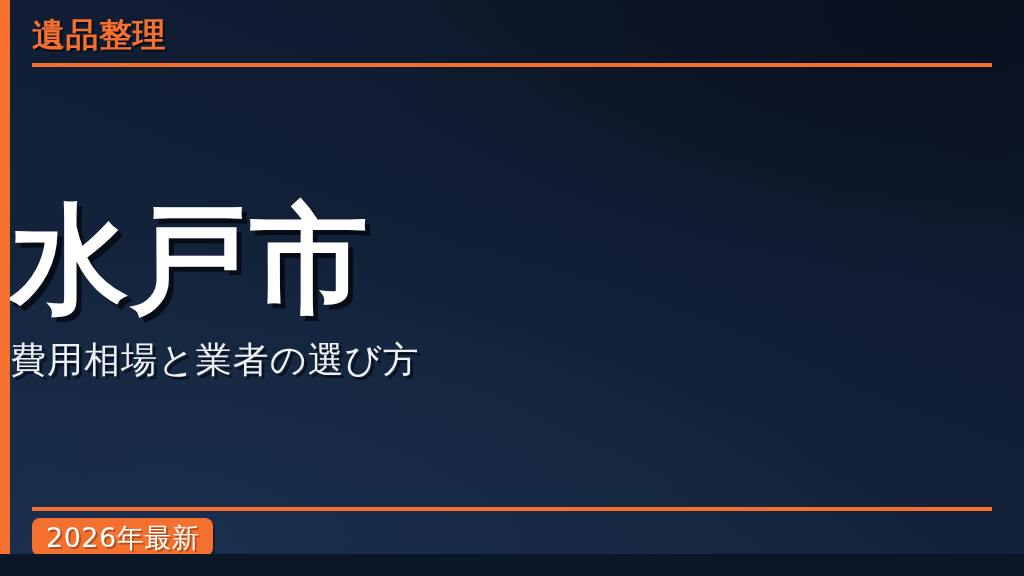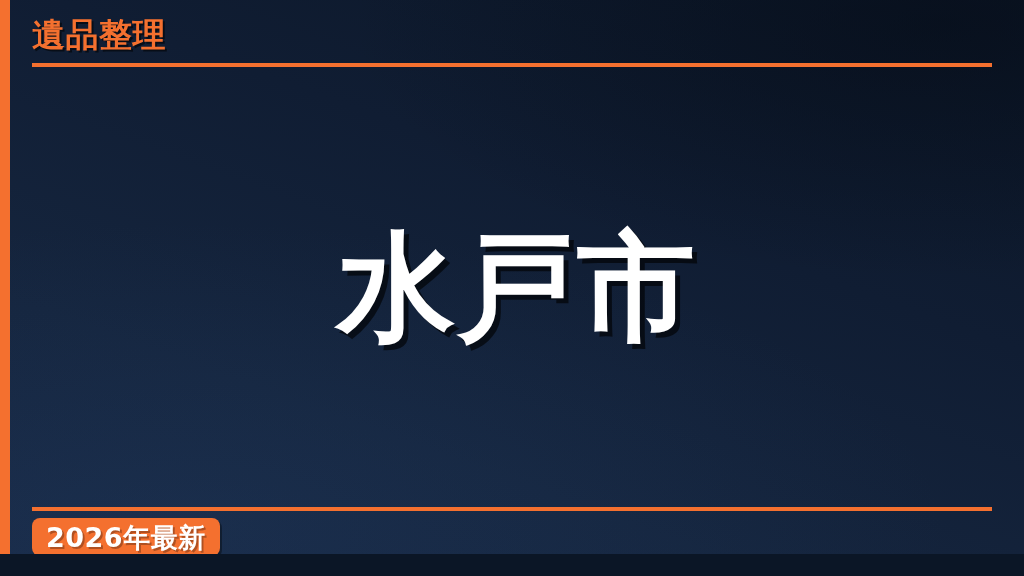--- a/index.html
+++ b/index.html
@@ -75,21 +75,21 @@
 
   
   .center {
     position: absolute;
     left: 10px;
     top: 0;
     width: 1014px;
     height: 576px;
     display: flex;
     flex-direction: column;
-    align-items: center;
+    align-items: flex-start;
     justify-content: center;
     z-index: 2;
   }
 
   .main-title {
     font-size: 118px;
     font-weight: bold;
     line-height: 1.08;
     color: #ffffff;
     letter-spacing: 2px;
@@ -128,21 +128,21 @@
     display: flex;
     align-items: center;
     background: #f4702f;
     border-radius: 8px;
     z-index: 4;
     box-shadow: 2px 2px 0 rgba(0,0,0,0.35);
   }
 
   .badge-label {
     font-size: 27px;
-    font-weight: bold;
+    font-weight: normal;
     line-height: 1;
     color: #ffffff;
     letter-spacing: 0.5px;
     white-space: nowrap;
     text-shadow: 2px 2px 0 rgba(0,0,0,0.28);
   }
 </style>
 </head>
 <body>
 
@@ -150,20 +150,21 @@
 
   <div class="left-bar"></div>
 
   <div class="header">
     <span class="header-label">遺品整理</span>
   </div>
   <div class="header-rule"></div>
 
   <div class="center">
     <div class="main-title">水戸市</div>
+    <div class="subtitle">費用相場と業者の選び方</div>
   </div>
 
   <div class="footer-rule"></div>
 
   <div class="badge">
     <span class="badge-label">2026年最新</span>
   </div>
 
 </div>
 

